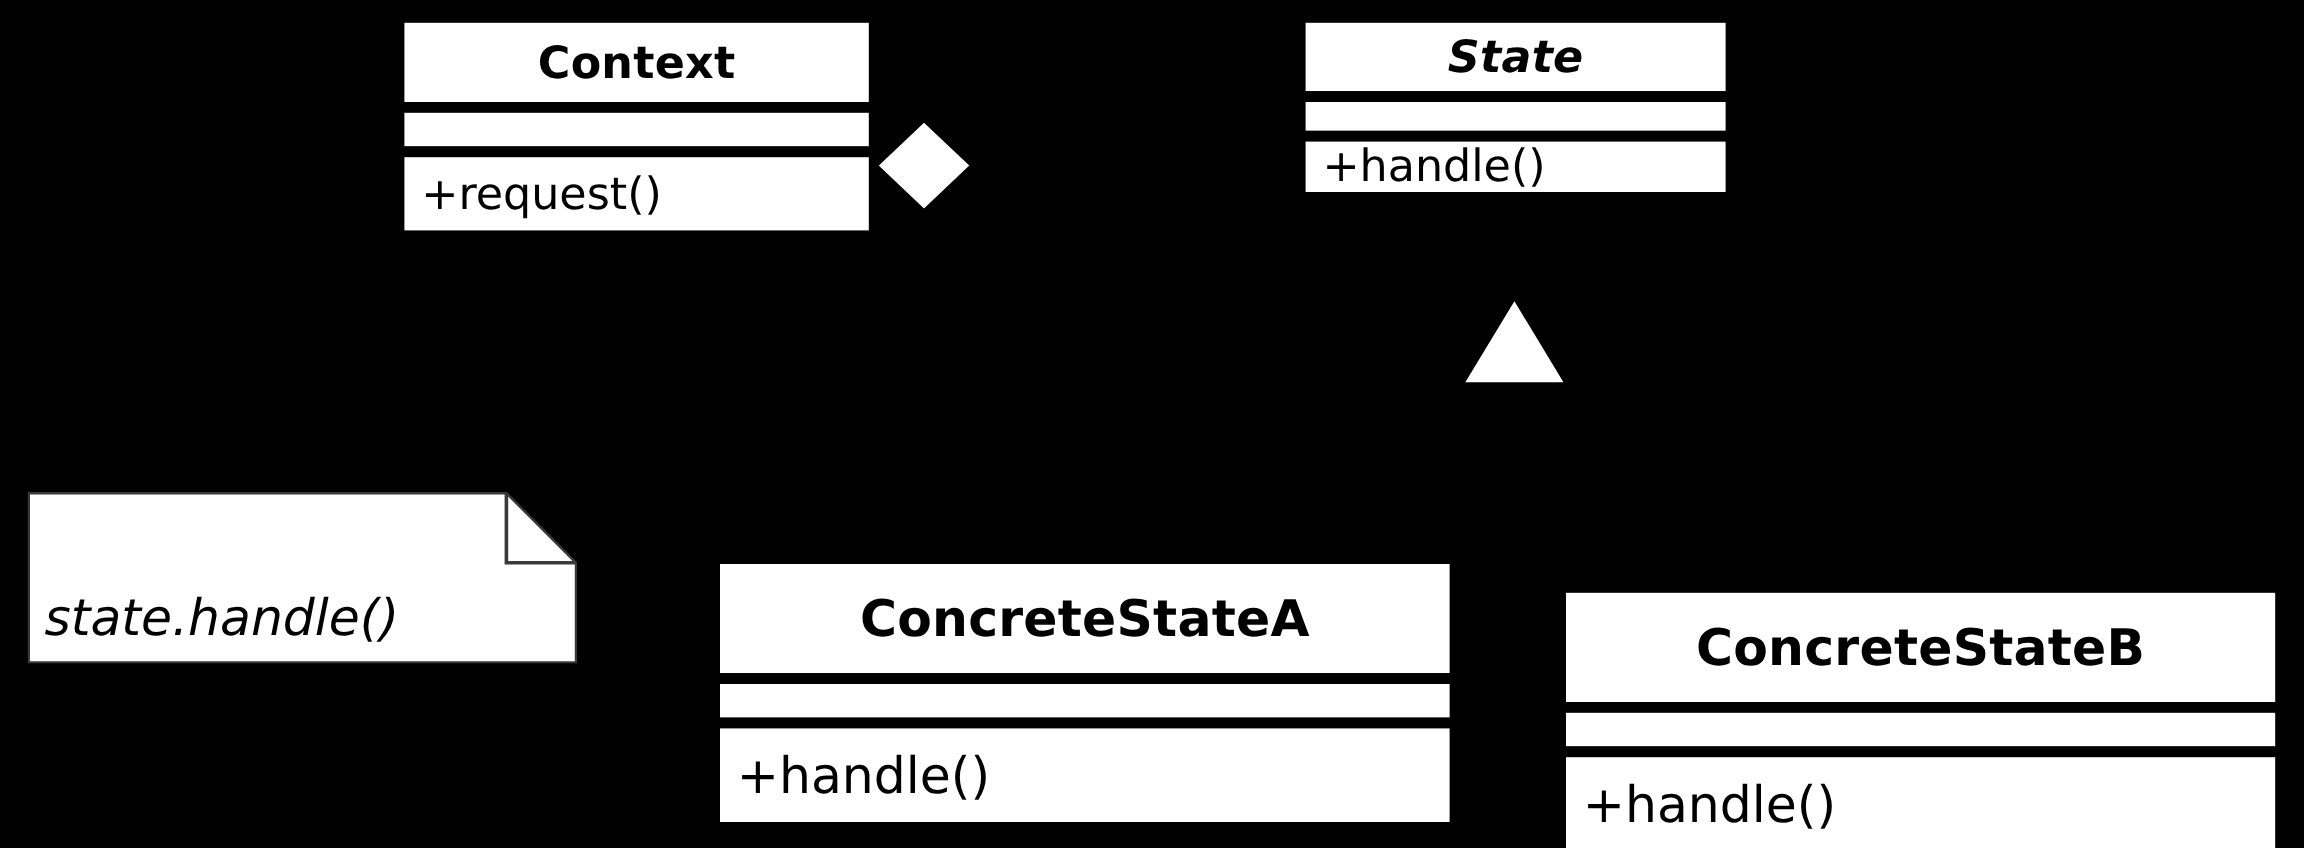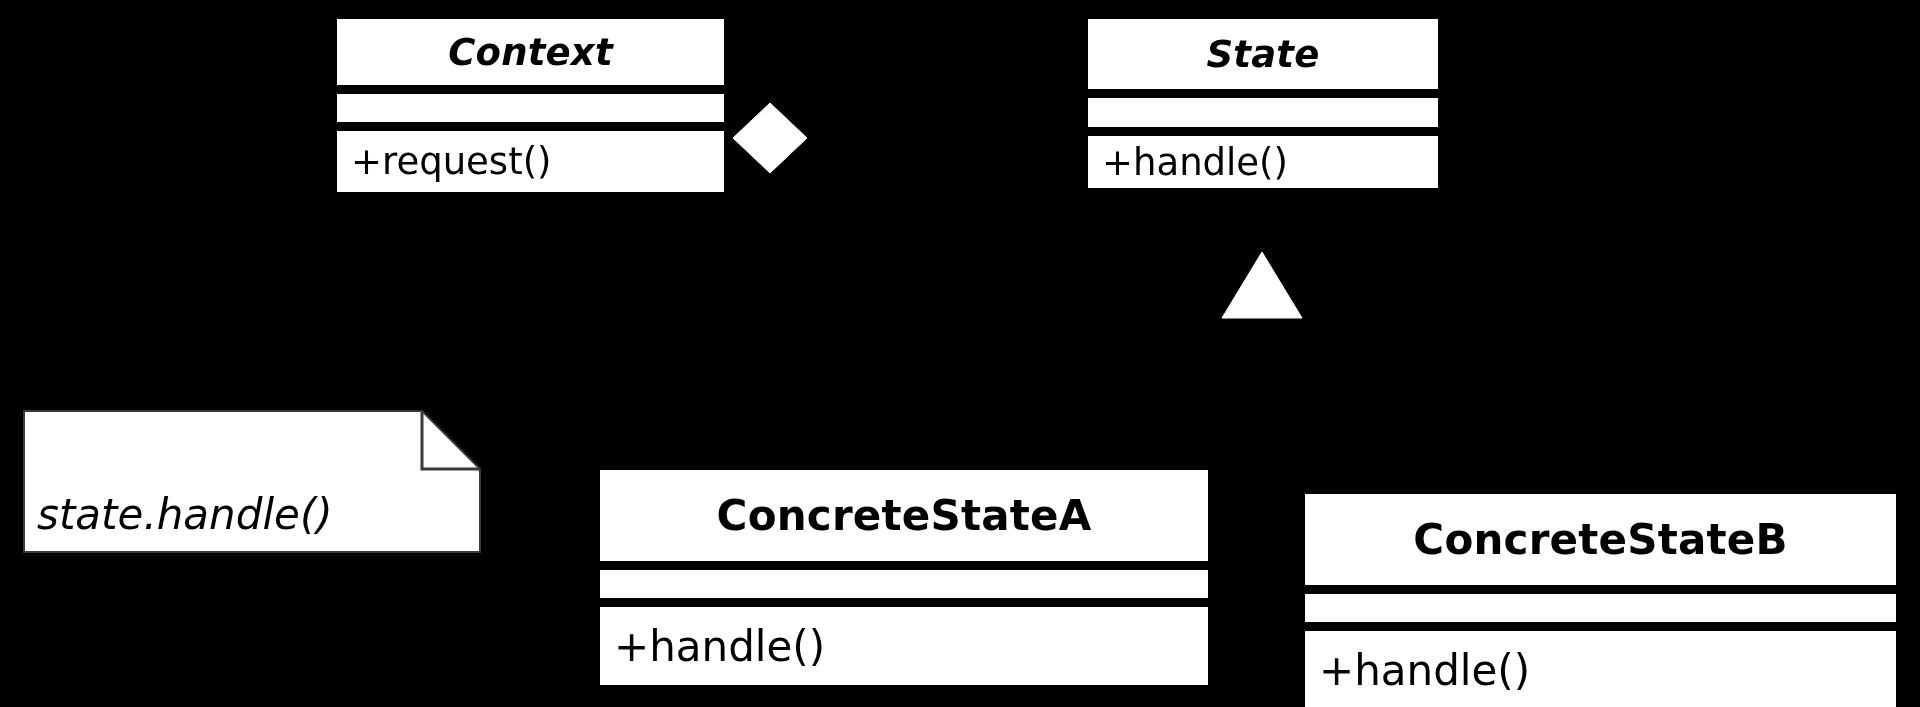--- a/index.html
+++ b/index.html
@@ -79,38 +79,38 @@
   
   .connector { position: absolute; }
   .connector svg { display: block; overflow: visible; }
 </style>
 </head>
 <body>
 
 <div id="canvas">
 
   <div class="uml-class" style="left:337px; top:19px; width:387px; height:173px;">
-    <div class="uml-compartment compartment-title" style="height:72px; font-size:37px;font-style:italic;">
+    <div class="uml-compartment compartment-title" style="height:72px; font-size:37px;">
       <span>Context</span>
     </div>
     <div class="gap-sm"></div>
     <div class="uml-compartment compartment-attrs" style="height:30px;"></div>
     <div class="gap-sm"></div>
     <div class="uml-compartment compartment-methods" style="height:67px; font-size:37px;">
       <span>+request()</span>
     </div>
   </div>
 
   <div class="connector" style="left:730px; top:98px; width:82px; height:80px;">
     <svg width="82" height="80" viewBox="0 0 82 80">
       <polygon points="3,40 40,5 77,40 40,75" fill="#ffffff" stroke="#ffffff" stroke-width="1"></polygon>
     </svg>
   </div>
 
-  <div class="uml-class" style="left:1088px; top:19px; width:350px; height:169px;">
+  <div class="uml-class" style="left:1088px; top:19px; width:350px; height:141px;">
     <div class="uml-compartment compartment-title abstract" style="height:72px; font-size:37px;">
       <span>State</span>
     </div>
     <div class="gap-sm"></div>
     <div class="uml-compartment compartment-attrs" style="height:30px;"></div>
     <div class="gap-sm"></div>
     <div class="uml-compartment compartment-methods" style="height:53px; font-size:37px;">
       <span>+handle()</span>
     </div>
   </div>

